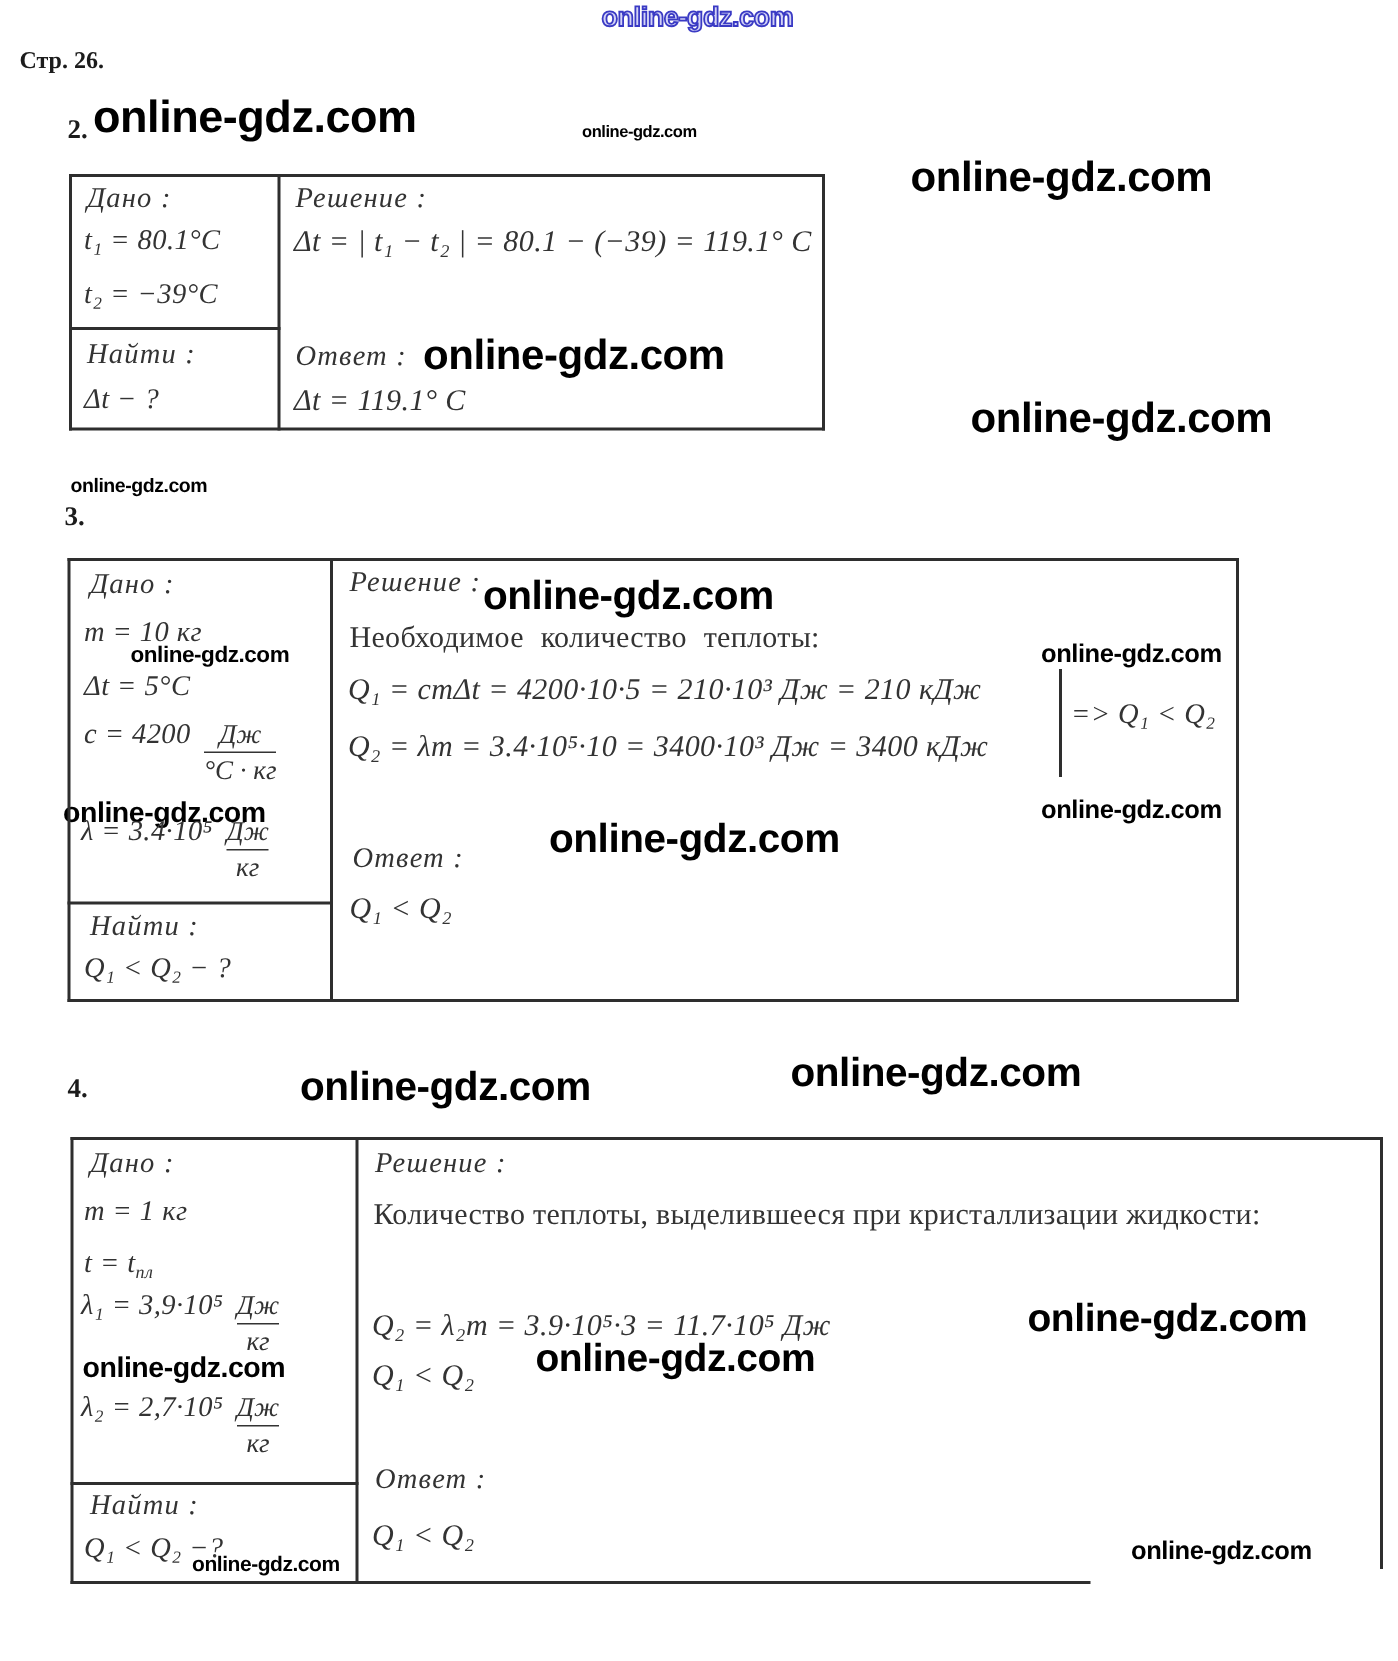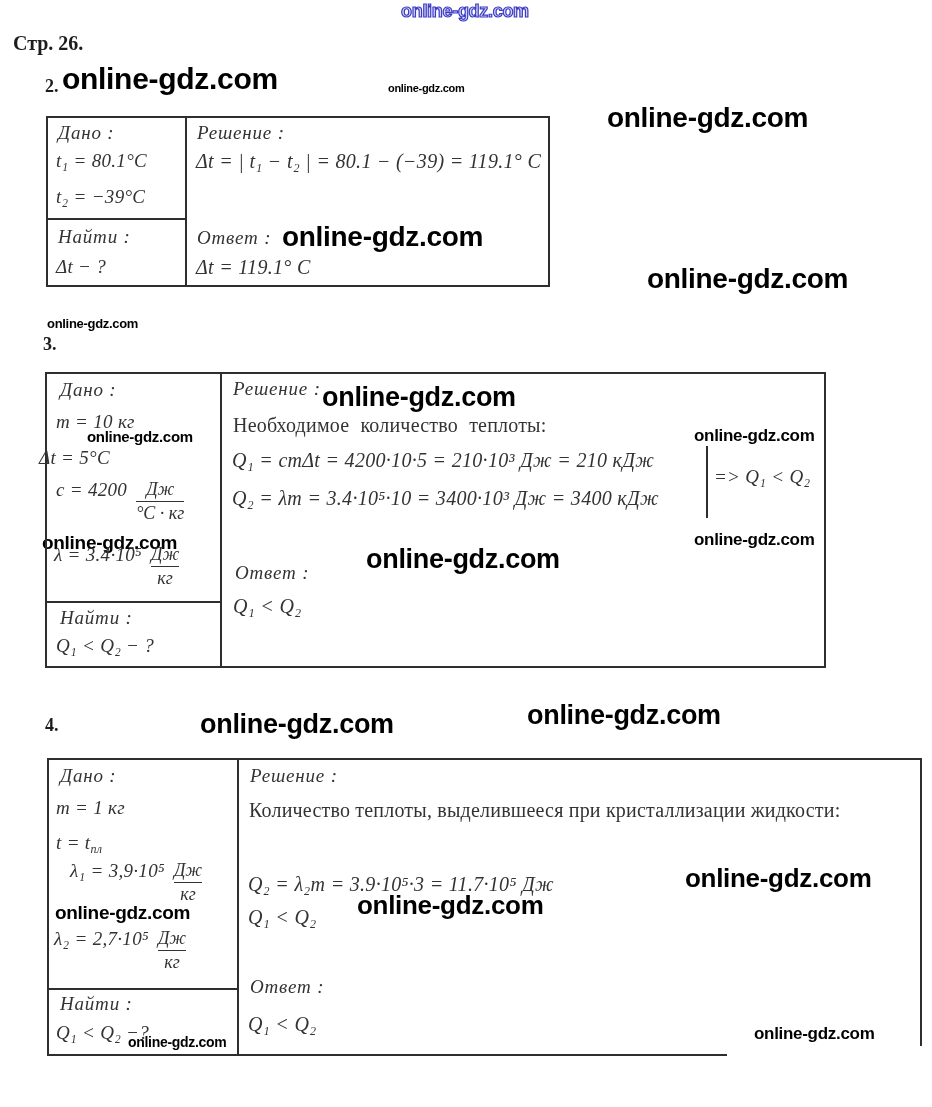--- a/index.html
+++ b/index.html
@@ -15,21 +15,21 @@
   .wm {
     position:absolute; white-space:nowrap;
     font-family:"Liberation Sans","DejaVu Sans",sans-serif;
     font-weight:700; color:#000; letter-spacing:-0.3px; line-height:1.1;
   }
   .wm-blue {
     color:rgba(110,110,225,0.30);
     -webkit-text-stroke:1.2px #3a3ac4;
   }
   
-  .pagelbl { font-weight:700; font-size:20px; color:#1c1c1c; }
+  .pagelbl { font-weight:700; font-size:16px; color:#1c1c1c; }
   .num { font-size:18px; font-weight:600; color:#1c1c1c; }
   .lbl { font-style:italic; font-size:19px; letter-spacing:0.8px; color:#333; }
   .f { font-style:italic; font-size:19px; letter-spacing:0.3px; color:#333; }
   .f20 { font-size:20px; }
   .intro { font-size:20px; color:#333; letter-spacing:0.2px; }
   .ws { word-spacing:6px; }
   .row { display:flex; align-items:flex-start; gap:9px; }
   .frac { display:inline-flex; flex-direction:column; align-items:center;
           font-style:italic; font-size:18px; line-height:1.15; color:#333; }
   .frac .bar { height:1.5px; background:#333; align-self:stretch; margin:1px 0; }
@@ -87,21 +87,21 @@
 
   <div class="hl" style="left:45px; top:372px; width:781px;"></div>
   <div class="hl" style="left:45px; top:666px; width:781px;"></div>
   <div class="vl" style="left:45px; top:372px; height:296px;"></div>
   <div class="vl" style="left:824px; top:372px; height:296px;"></div>
   <div class="vl" style="left:220px; top:372px; height:296px;"></div>
   <div class="hl" style="left:45px; top:601px; width:177px;"></div>
 
   <span class="abs lbl" style="left:60px; top:379px;">Дано :</span>
   <span class="abs f" style="left:56px; top:411px;">m = 10 кг</span>
-  <span class="abs f" style="left:39px; top:447px;font-style:italic;">Δt = 5°C</span>
+  <span class="abs f" style="left:56px; top:447px;font-style:italic;">Δt = 5°C</span>
 
   <div class="abs row" style="left:56px; top:479px;">
     <span class="f">c = 4200</span>
     <span class="frac">
       <span>Дж</span>
       <span class="bar"></span>
       <span>°C · кг</span>
     </span>
   </div>
 
@@ -134,21 +134,21 @@
   <div class="vl" style="left:920px; top:758px; height:288px;"></div>
   <div class="vl" style="left:237px; top:758px; height:298px;"></div>
   <div class="hl" style="left:47px; top:988px; width:192px;"></div>
 
   <span class="abs lbl" style="left:60px; top:765px;">Дано :</span>
   <span class="abs f" style="left:56px; top:797px;">m = 1 кг</span>
   <span class="abs f" style="left:56px; top:832px;text-align:center;">
     <span>t = t</span><span class="subsc">пл</span>
   </span>
 
-  <div class="abs row" style="left:54px; top:860px;margin-left:16px;">
+  <div class="abs row" style="left:54px; top:860px;">
     <span class="f">λ₁ = 3,9·10⁵</span>
     <span class="frac">
       <span>Дж</span>
       <span class="bar"></span>
       <span>кг</span>
     </span>
   </div>
 
   <div class="abs row" style="left:54px; top:928px;">
     <span class="f">λ₂ = 2,7·10⁵</span>

